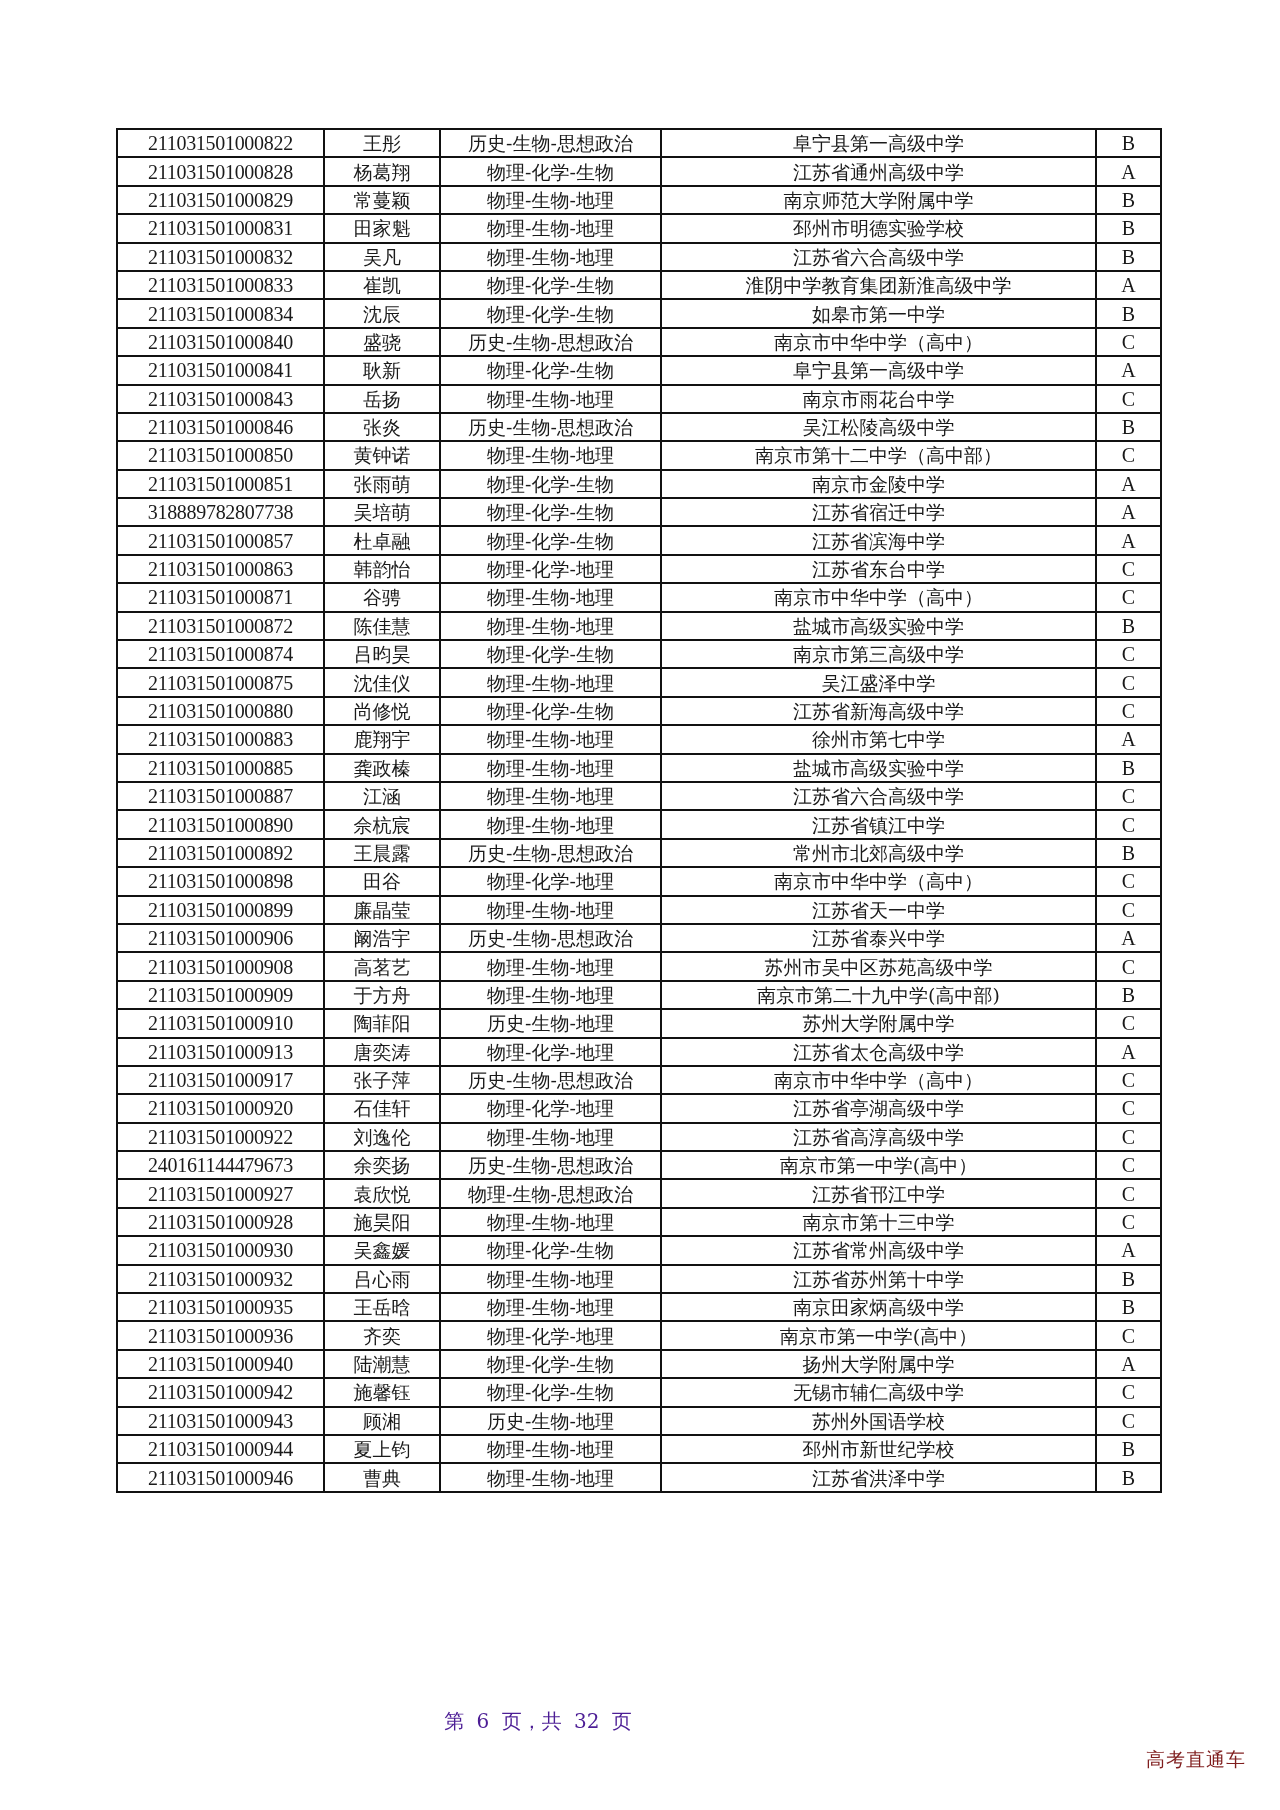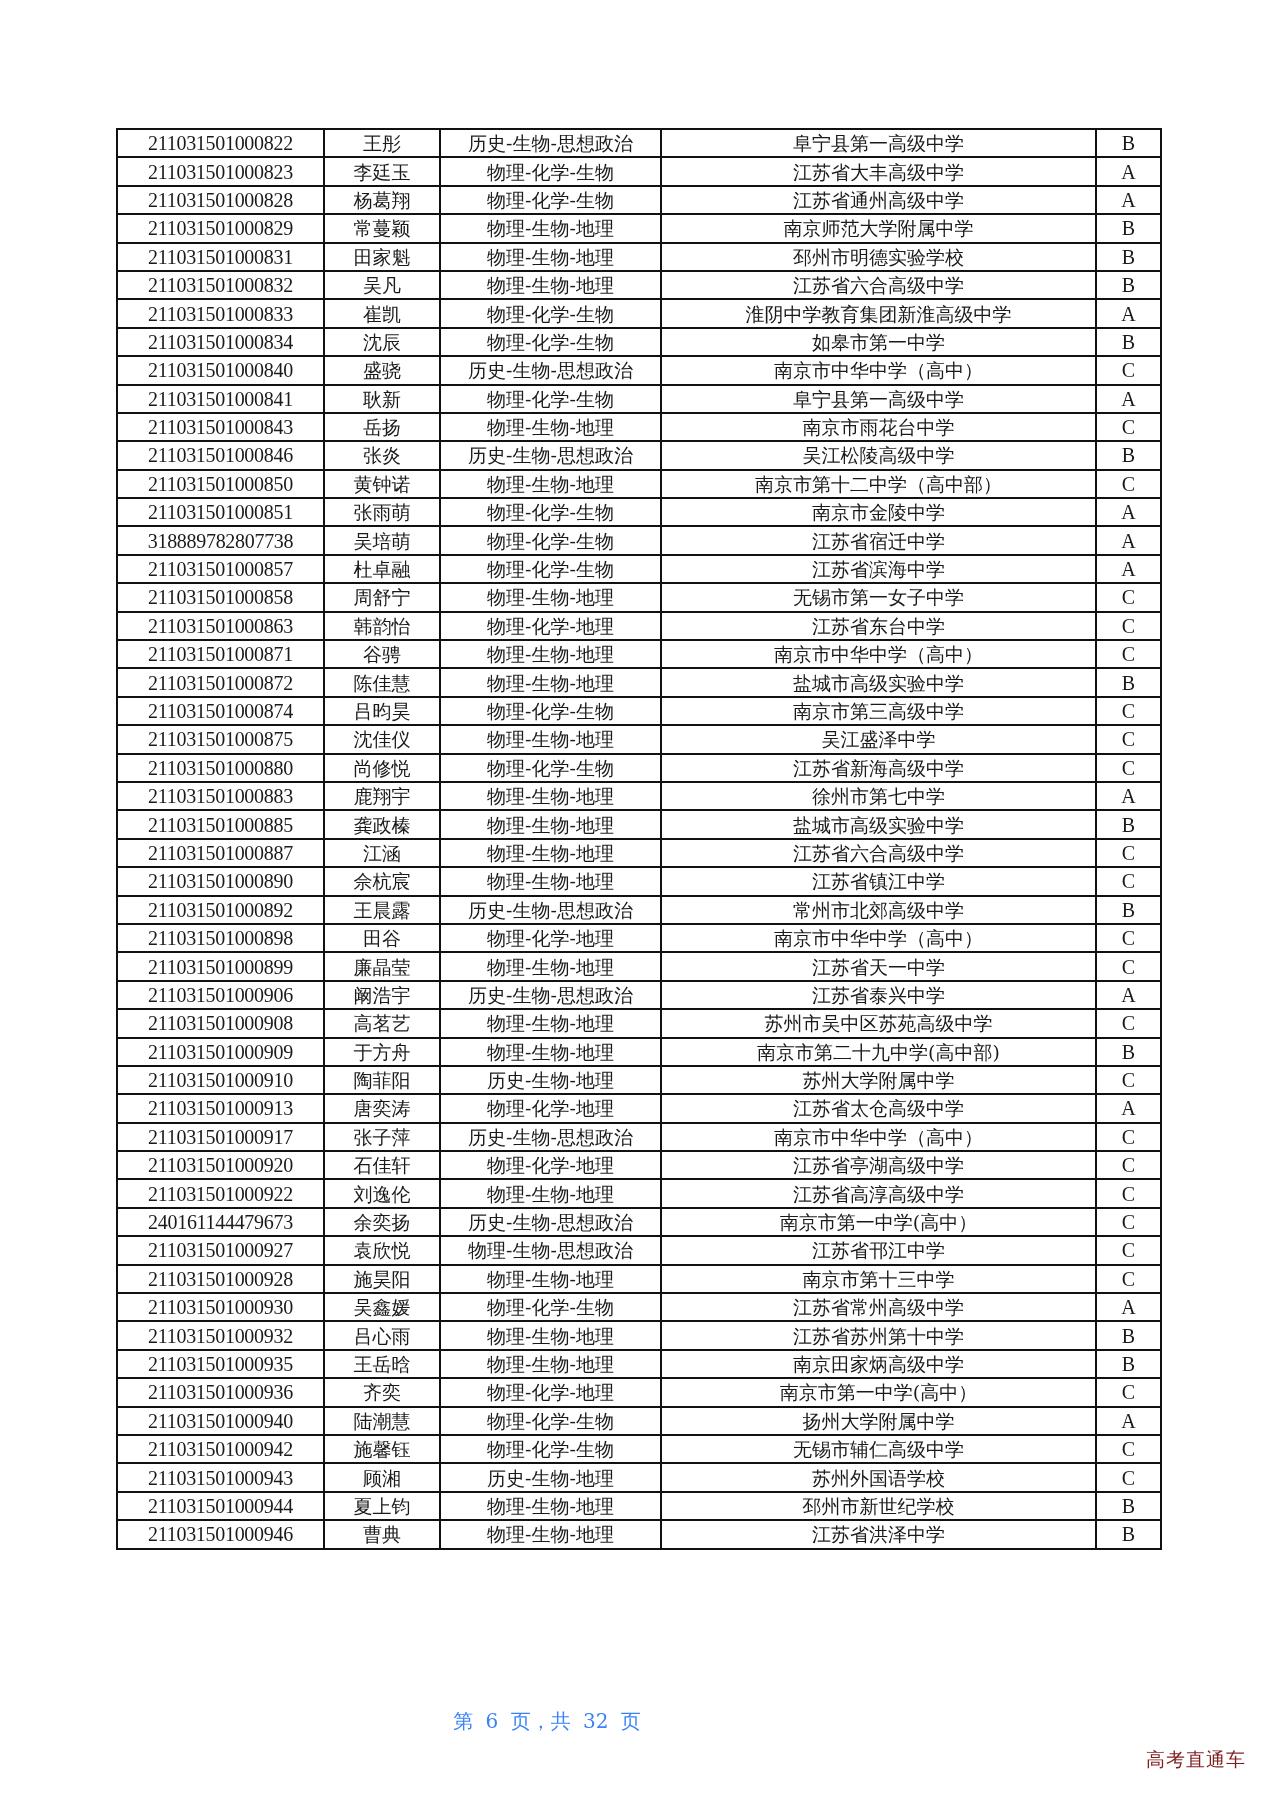--- a/index.html
+++ b/index.html
@@ -6,22 +6,22 @@
   body { width: 1280px; height: 1810px; position: relative; overflow: hidden;
          font-family: "DejaVu Serif", "Liberation Serif", serif; color: #1a1a1a; }
   .page-table { position: absolute; left: 116px; top: 128px; width: 1044px;
                 border-collapse: collapse; table-layout: fixed; border: 2px solid #0c4a6e; }
   .page-table td { border: 2px solid #111; height: 26.4px; padding: 0; text-align: center;
                    font-size: 19px; line-height: 26px; white-space: nowrap; overflow: hidden; }
   .page-table td.id { font-family: "Liberation Serif", "DejaVu Serif", serif; font-size: 20px; letter-spacing: -0.3px; }
   .page-table td.grade { font-family: "Liberation Serif", "DejaVu Serif", serif; font-size: 20px; }
   col.c-id { width: 207px; } col.c-name { width: 116px; } col.c-subj { width: 221px; }
   col.c-school { width: 435px; } col.c-grade { width: 65px; }
-  .footer { position: absolute; top: 1708px; left: 9px; width: 1076px; text-align: center;
-            font-size: 20px; word-spacing: 6px; color: #3b82f6; }
+  .footer { position: absolute; top: 1708px; left: 0; width: 1076px; text-align: center;
+            font-size: 20px; word-spacing: 6px; color: #4c1d95; }
   .watermark { position: absolute; top: 1747px; left: 1146px; font-family: "DejaVu Sans", sans-serif;
                font-size: 19px; color: #7f1d1d; letter-spacing: 1px; }
 </style>
 </head>
 <body>
 
 <table class="page-table">
   <colgroup>
     <col class="c-id">
       <col class="c-name">
@@ -31,27 +31,20 @@
   </colgroup>
   <tbody id="table-body">
       <tr>
         <td class="id">211031501000822</td>
         <td>王彤</td>
         <td>历史-生物-思想政治</td>
         <td>阜宁县第一高级中学</td>
         <td class="grade">B</td>
       </tr>
       <tr>
-        <td class="id">211031501000823</td>
-        <td>李廷玉</td>
-        <td>物理-化学-生物</td>
-        <td>江苏省大丰高级中学</td>
-        <td class="grade">A</td>
-      </tr>
-      <tr>
         <td class="id">211031501000828</td>
         <td>杨葛翔</td>
         <td>物理-化学-生物</td>
         <td>江苏省通州高级中学</td>
         <td class="grade">A</td>
       </tr>
       <tr>
         <td class="id">211031501000829</td>
         <td>常蔓颖</td>
         <td>物理-生物-地理</td>
@@ -134,27 +127,20 @@
         <td>物理-化学-生物</td>
         <td>江苏省宿迁中学</td>
         <td class="grade">A</td>
       </tr>
       <tr>
         <td class="id">211031501000857</td>
         <td>杜卓融</td>
         <td>物理-化学-生物</td>
         <td>江苏省滨海中学</td>
         <td class="grade">A</td>
-      </tr>
-      <tr>
-        <td class="id">211031501000858</td>
-        <td>周舒宁</td>
-        <td>物理-生物-地理</td>
-        <td>无锡市第一女子中学</td>
-        <td class="grade">C</td>
       </tr>
       <tr>
         <td class="id">211031501000863</td>
         <td>韩韵怡</td>
         <td>物理-化学-地理</td>
         <td>江苏省东台中学</td>
         <td class="grade">C</td>
       </tr>
       <tr>
         <td class="id">211031501000871</td>

